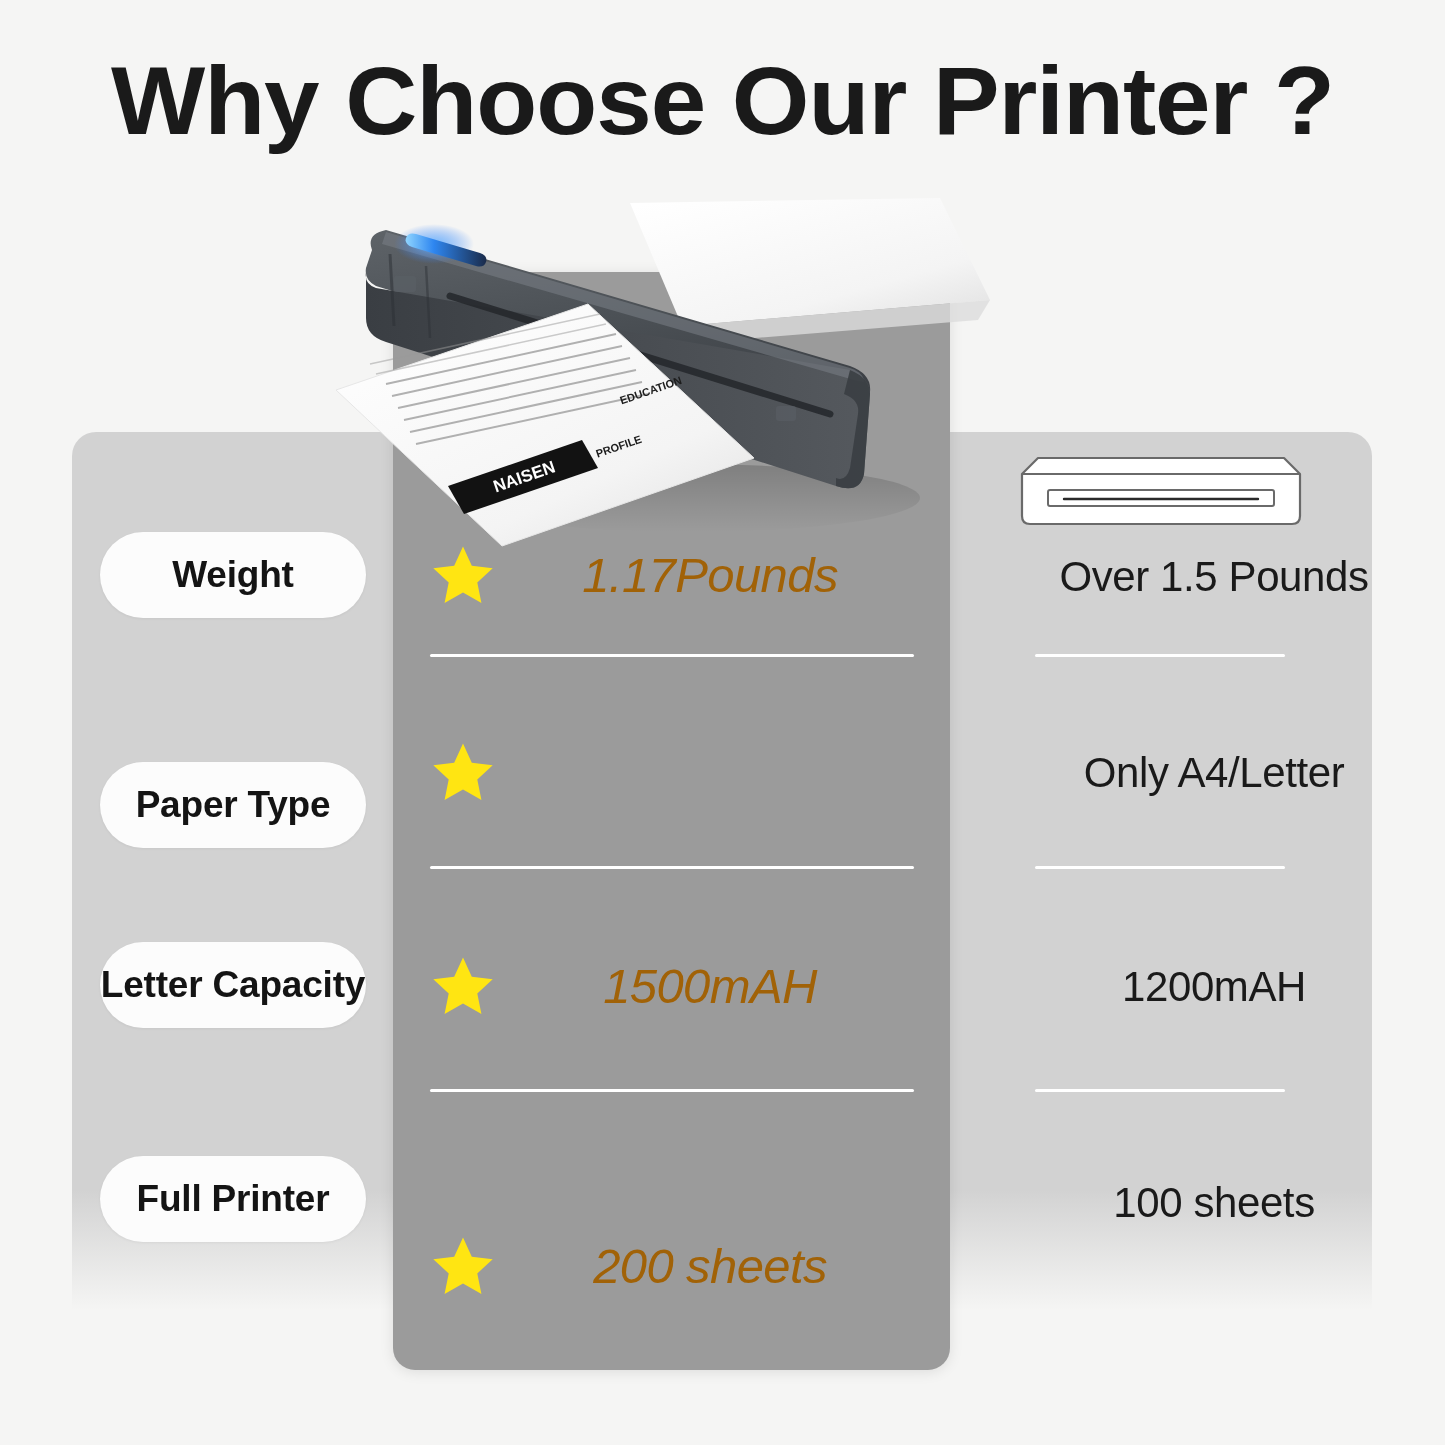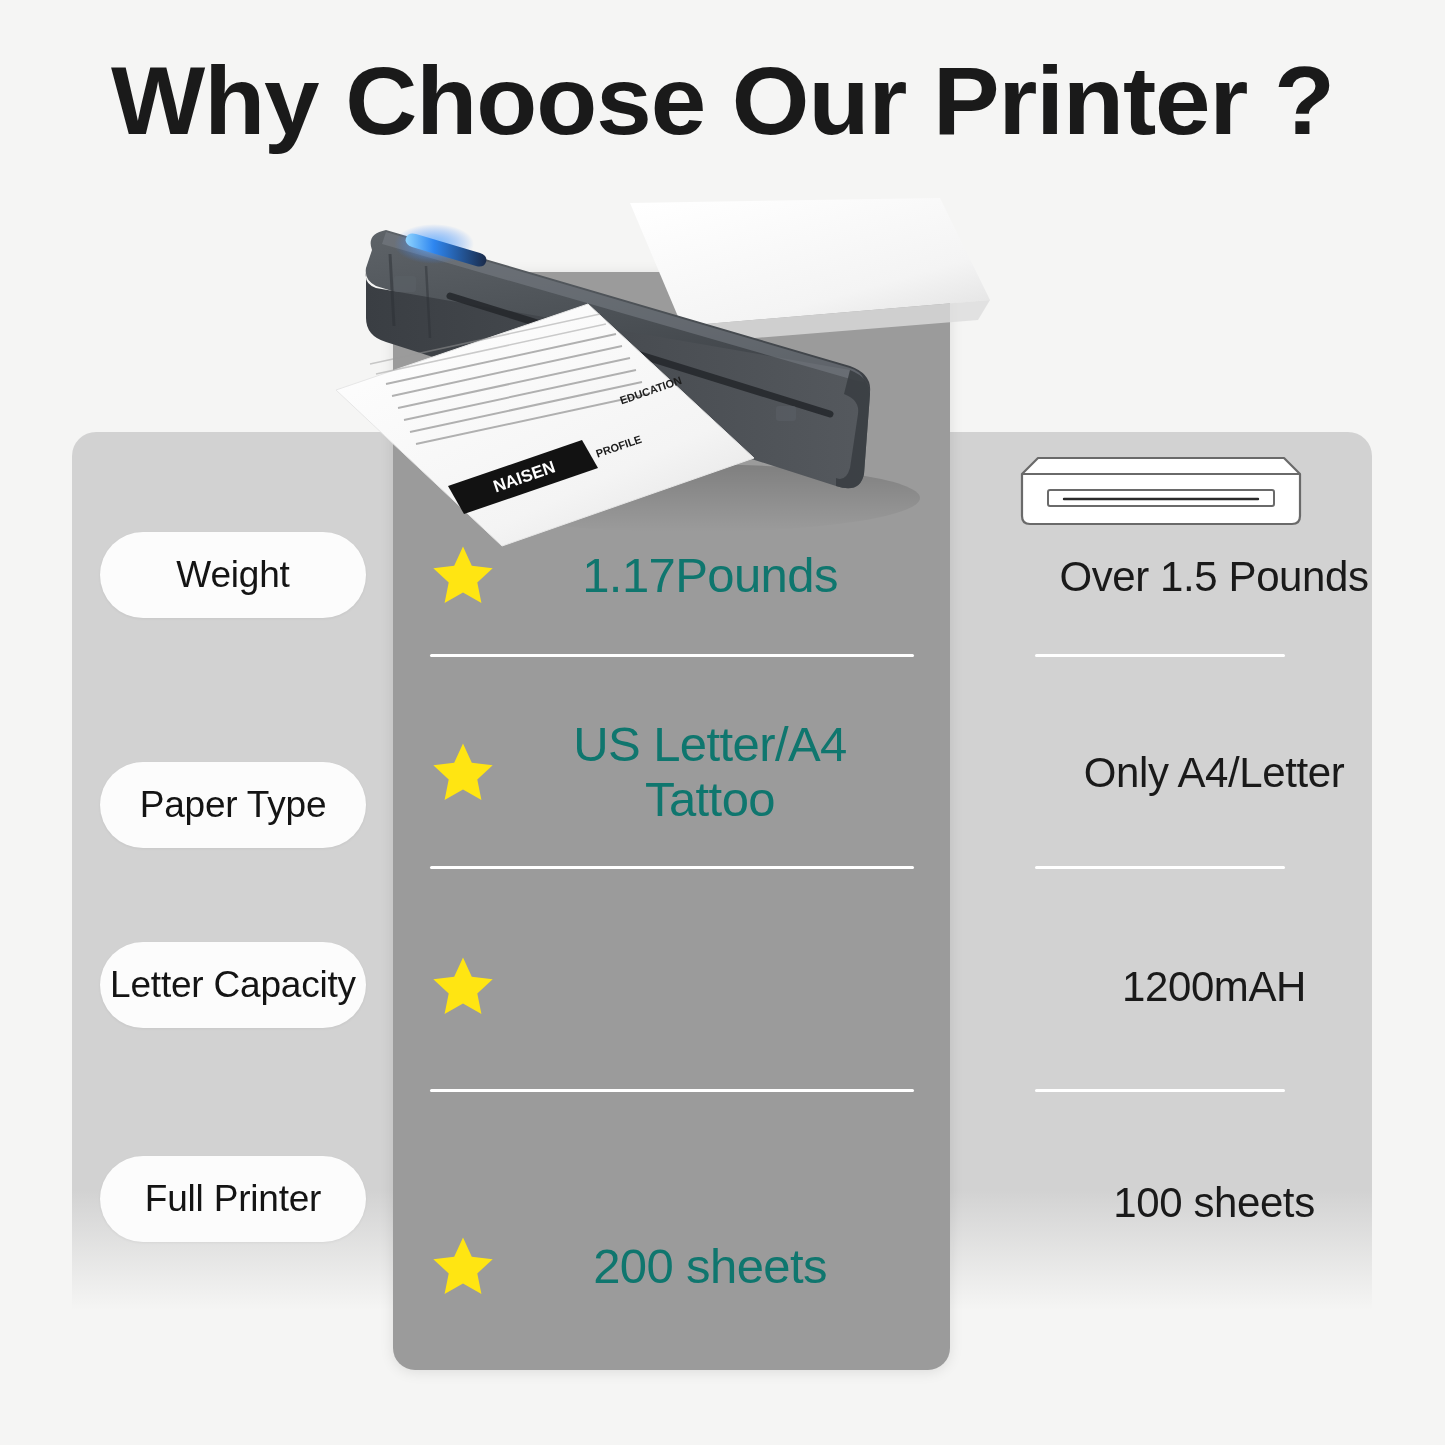--- a/index.html
+++ b/index.html
@@ -80,44 +80,46 @@
   }
 
   
   .row-left {
     left:100px;
     width:266px; height:86px;
     background:#FCFCFC;
     border-radius:43px;
     justify-content:center;
     box-shadow:0 1px 3px rgba(0,0,0,0.05);
+    font-weight:bold;
   }
   .pill-label {
     font-size:37px;
     color:#141414;
     text-align:center;
     line-height:1.12;
     letter-spacing:-0.2px;
   }
 
   
   .row-center {
     left:430px;
     width:484px; height:120px;
     justify-content:flex-start;
   }
   .star-icon { width:66px; flex:0 0 66px; margin-right:18px; display:block; }
   .center-value {
     flex:1;
     font-size:49px;
-    color:#0f766e;
+    color:#a16207;
     text-align:center;
     line-height:1.12;
     letter-spacing:-0.6px;
     padding-right:8px;
+    font-style:italic;
   }
 
   
   .row-right {
     left:1052px;
     width:324px; height:110px;
     justify-content:center;
   }
   .right-value {
     font-size:42px;
@@ -270,35 +272,35 @@
 <div class="divider-center" style="top:654px;"></div>
 <div class="divider-right" style="top:654px;"></div>
 
 <div class="row-left" style="top:726px;margin-top:36px;">
   <span class="pill-label">Paper Type</span>
 </div>
 <div class="row-center" style="top:712px;">
   <svg class="star-icon" viewBox="0 0 24 24">
     <path d="M12 1.6 L15.2 8.6 L22.8 9.5 L17.2 14.7 L18.7 22.2 L12 18.4 L5.3 22.2 L6.8 14.7 L1.2 9.5 L8.8 8.6 Z" fill="#FFE512"></path>
   </svg>
-  <span class="center-value">US Letter/A4 Tattoo</span>
 </div>
 <div class="row-right" style="top:718px;">
   <span class="right-value">Only A4/Letter</span>
 </div>
 <div class="divider-center" style="top:866px;"></div>
 <div class="divider-right" style="top:866px;"></div>
 
 <div class="row-left" style="top:942px;">
   <span class="pill-label">Letter Capacity</span>
 </div>
 <div class="row-center" style="top:926px;">
   <svg class="star-icon" viewBox="0 0 24 24">
     <path d="M12 1.6 L15.2 8.6 L22.8 9.5 L17.2 14.7 L18.7 22.2 L12 18.4 L5.3 22.2 L6.8 14.7 L1.2 9.5 L8.8 8.6 Z" fill="#FFE512"></path>
   </svg>
+  <span class="center-value">1500mAH</span>
 </div>
 <div class="row-right" style="top:932px;">
   <span class="right-value">1200mAH</span>
 </div>
 <div class="divider-center" style="top:1089px;"></div>
 <div class="divider-right" style="top:1089px;"></div>
 
 <div class="row-left" style="top:1156px;">
   <span class="pill-label">Full Printer</span>
 </div>

